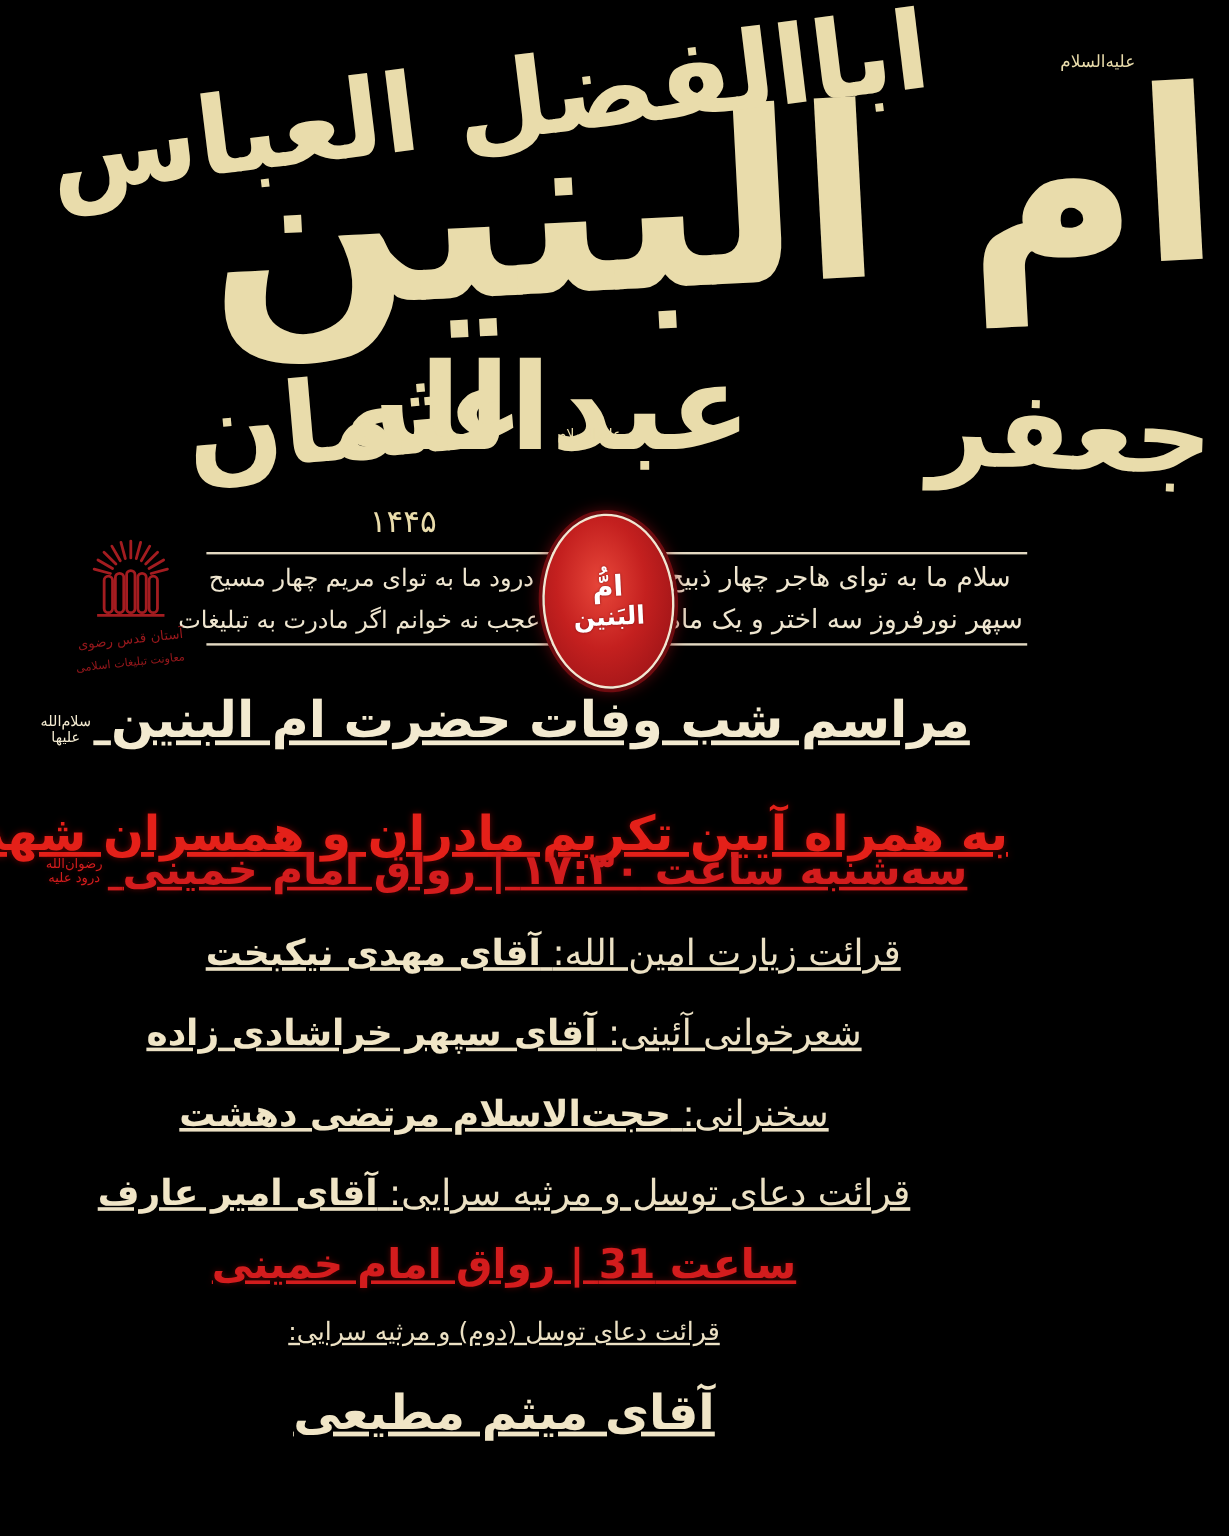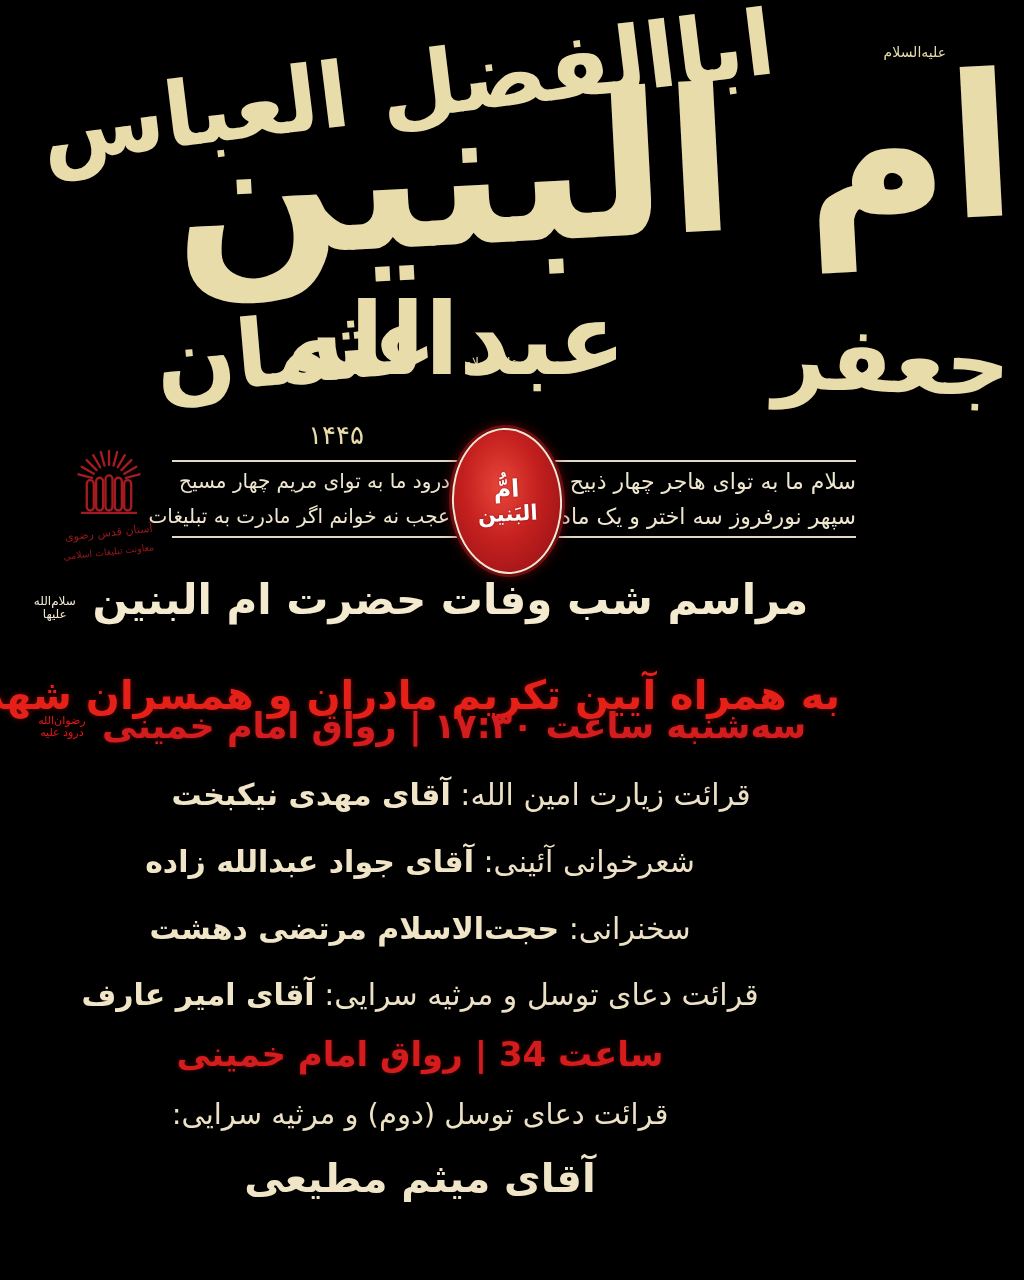--- a/index.html
+++ b/index.html
@@ -32,21 +32,21 @@
   .w-jafar{top:316px;right:14px;font-size:90px;transform:rotate(2deg);}
   .w-year{top:408px;right:660px;font-size:26px;letter-spacing:4px;font-weight:normal;margin-top:14px;}
   .w-hon{font-size:14px;width:44px;white-space:normal;text-align:center;line-height:1.15;font-weight:normal;}
   .w-hon1{top:44px;right:78px;}
   .w-hon2{top:356px;right:506px;font-size:12px;width:38px;}
   
   .rule{left:172px;width:684px;height:2px;background:#e3d9c2;}
   .rule-top{top:460px;}
   .rule-bottom{top:536px;}
   .poem{
-    direction:rtl;text-align:right;
+    direction:rtl;text-align:left;
     color:#efe6d0;
     line-height:35px;
   }
   .poem-right{top:464px;right:168px;width:300px;font-size:22px;}
   .poem-left{top:464px;left:174px;width:276px;font-size:20px;}
   .poem div{white-space:nowrap;}
   
   #seal{
     left:452px;top:428px;width:106px;height:142px;
     border-radius:50%;
@@ -60,39 +60,40 @@
   #seal .seal-line{color:#fff;font-weight:bold;line-height:1.05;text-shadow:0 0 2px #7a0c10;}
   #seal .seal-l1{font-size:24px;}
   #seal .seal-l2{font-size:21px;}
   
   #stamp{left:50px;top:424px;width:118px;height:152px;}
   
   .line{
     left:0;width:840px;
     text-align:center;direction:rtl;white-space:nowrap;
     line-height:1.15;
+    text-decoration:underline;
   }
   .title{top:576px;font-size:42px;font-weight:bold;color:#f3ead0;}
   .hon-inline{
     display:inline-block;font-weight:normal;
     font-size:12px;line-height:1.1;width:46px;
     white-space:normal;text-align:center;vertical-align:-4px;
   }
   .subtitle{top:672px;font-size:40px;font-weight:bold;color:#e42019;text-shadow:0 0 6px rgba(180,10,10,.55);}
   .session-time{font-size:35px;font-weight:bold;color:#d31c1d;text-shadow:0 0 5px rgba(160,10,10,.5);}
   .time1{top:706px;}
   .time2{top:1035px;font-size:34px;}
   .hon-red{width:56px;font-size:11px;vertical-align:2px;}
   .program{font-size:30px;color:#ece1c4;}
   .program .bold, .bold-name{font-weight:bold;color:#f0e5c6;}
   .p1{top:778px;margin-left:41px;}
   .p2{top:845px;}
   .p3{top:912px;}
   .p4{top:978px;}
-  .label2{top:1098px;font-size:29px;color:#ece1c4;}
+  .label2{top:1098px;font-size:21px;color:#ece1c4;}
   .name2{top:1155px;font-size:40px;font-weight:bold;color:#f0e5c6;}
   
   .stamp-text{fill:#9a181c;font-family:"DejaVu Sans",sans-serif;}
 </style>
 </head>
 <body>
 
 <div id="calligraphy" class="abs">
   <span class="cword w-ommolbanin">ام البنین</span>
   <span class="cword w-abalfazl">اباالفضل العباس</span>
@@ -160,27 +161,27 @@
   <span>سه‌شنبه ساعت ۱۷:۳۰ | رواق امام خمینی</span>
   <span class="hon-inline hon-red">رضوان‌الله درود علیه</span>
 </div>
 
 <div class="abs line program p1">
   <span>قرائت زیارت امین الله:</span>
   <span class="bold">آقای مهدی نیکبخت</span>
 </div>
 <div class="abs line program p2">
   <span>شعرخوانی آئینی:</span>
-  <span class="bold">آقای جواد عبدالله زاده</span>
+  <span class="bold">آقای سپهر خراشادی زاده</span>
 </div>
 <div class="abs line program p3">
   <span>سخنرانی:</span>
   <span class="bold">حجت‌الاسلام مرتضی دهشت</span>
 </div>
 <div class="abs line program p4">
   <span>قرائت دعای توسل و مرثیه سرایی:</span>
   <span class="bold">آقای امیر عارف</span>
 </div>
 
-<div class="abs line session-time time2">ساعت 34 | رواق امام خمینی</div>
+<div class="abs line session-time time2">ساعت 31 | رواق امام خمینی</div>
 
 <div class="abs line label2">قرائت دعای توسل (دوم) و مرثیه سرایی:</div>
 <div class="abs line name2">آقای میثم مطیعی</div>
 
 </body></html>

